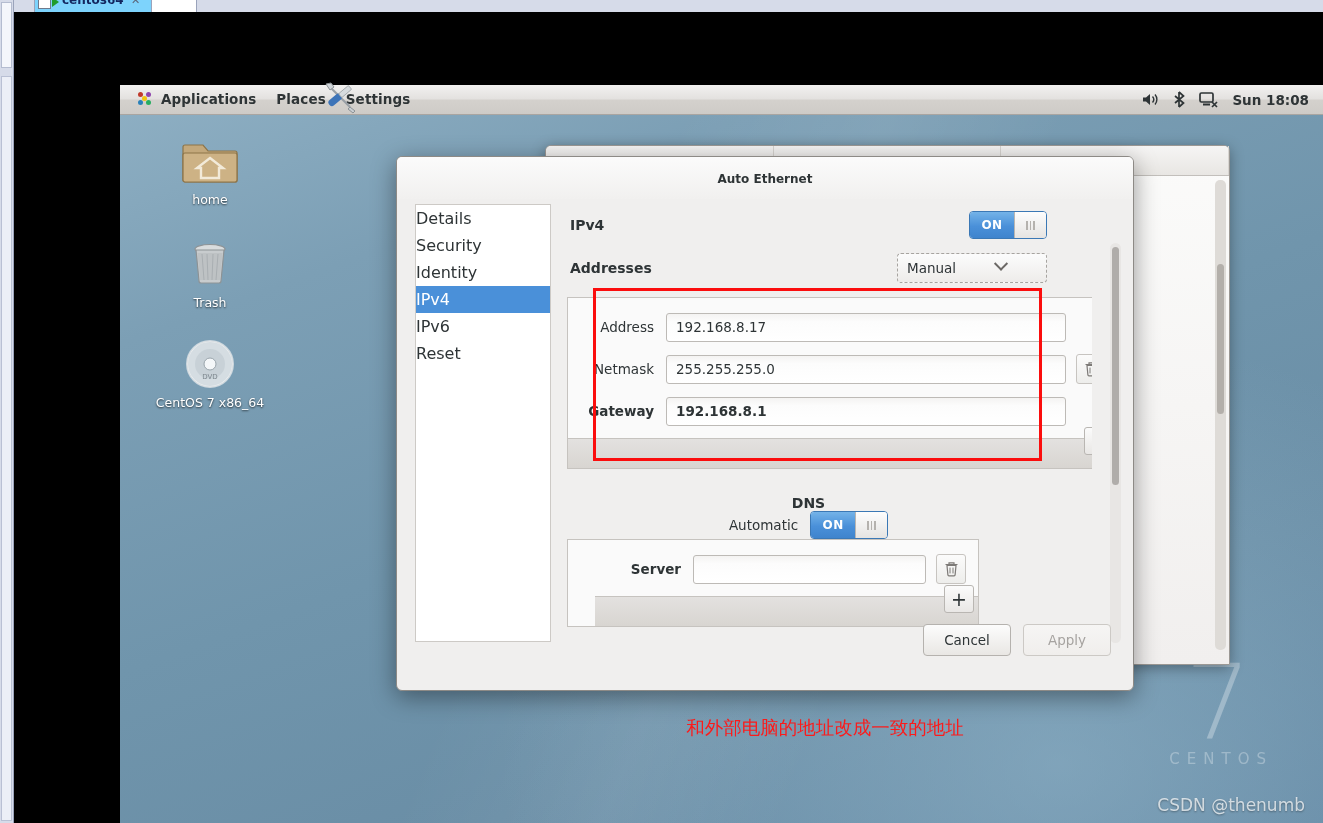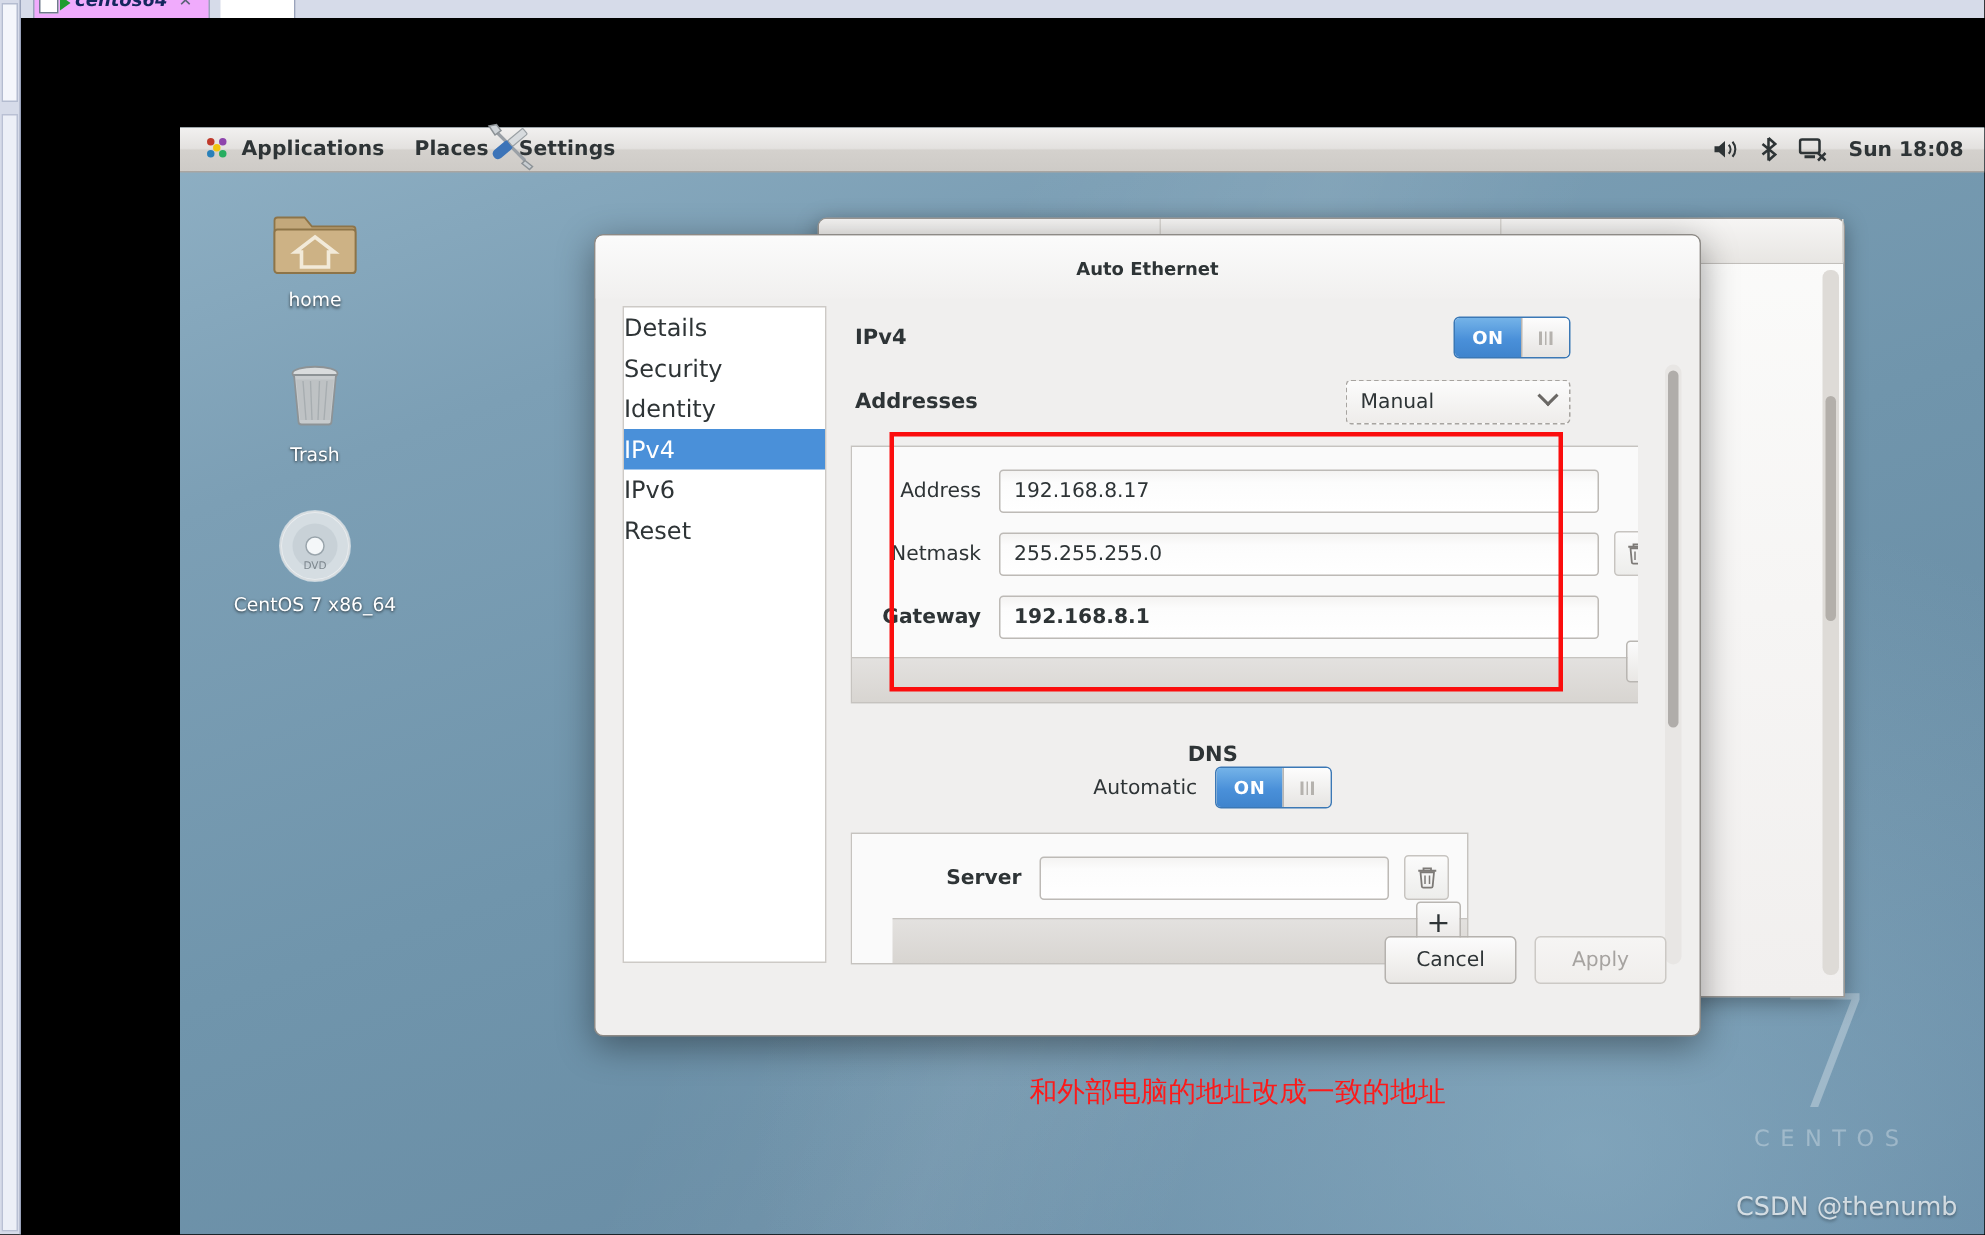--- a/index.html
+++ b/index.html
@@ -12,23 +12,23 @@
 
   
   .host-left-strip { position: absolute; left: 0; top: 0; width: 14px; height: 823px;
     background: #d6dbe9; border-right: 1px solid #9aa3bb; }
   .host-left-strip .panel-a { position: absolute; left: 1px; top: 2px; width: 11px; height: 66px;
     background: #f4f6fb; border: 1px solid #b4bcd0; }
   .host-left-strip .panel-b { position: absolute; left: 1px; top: 76px; width: 11px; height: 745px;
     background: #eceff7; border: 1px solid #b9c0d4; }
   .host-tabbar { position: absolute; left: 14px; top: 0; width: 1309px; height: 12px;
     background: #d6dbe9; }
-  .host-tab { position: absolute; left: 8px; top: 0; width: 118px; height: 12px;
-    background: #f0abfc; border: 1px solid #9aa3bb; border-top: none; border-bottom: none;
-    overflow: hidden; font-style: italic; }
+  .host-tab { position: absolute; left: 20px; top: 0; width: 118px; height: 12px;
+    background: #7dd3fc; border: 1px solid #9aa3bb; border-top: none; border-bottom: none;
+    overflow: hidden; }
   .host-tab .tab-ico { position: absolute; left: 3px; top: -4px; width: 13px; height: 13px;
     background: #ffffff; border: 1px solid #6f7a8c; }
   .host-tab .tab-play { position: absolute; left: 17px; top: -3px; width: 0; height: 0;
     border-left: 7px solid #1f9c2c; border-top: 5px solid transparent; border-bottom: 5px solid transparent; }
   .host-tab .tab-label { position: absolute; left: 27px; top: -7px; font-size: 12px; font-weight: bold;
     color: #13265e; white-space: nowrap; }
   .host-tab .tab-close { position: absolute; left: 96px; top: -6px; font-size: 11px; color: #5a6376; }
   .host-tabbar-fill { position: absolute; left: 133px; top: 0; width: 50px; height: 12px;
     background: #ffffff; border-right: 1px solid #9aa3bb; }
 
@@ -122,21 +122,21 @@
   .toggle .on { flex: 1; background: linear-gradient(180deg, #74b3e8 0%, #4a90d9 55%, #3f84cd 100%);
     color: #fff; font-size: 12px; font-weight: bold; display: flex; align-items: center;
     justify-content: center; letter-spacing: .4px; }
   .toggle .knob { width: 32px; background: linear-gradient(180deg, #fdfdfd 0%, #e6e4e2 100%);
     border-left: 1px solid #b9b6b2; display: flex; align-items: center; justify-content: center; gap: 2px; }
   .toggle .knob i { width: 1.5px; height: 9px; background: #b5b2ae; display: block; }
 
   .combo { width: 150px; height: 30px; border: 1px dashed #a7a4a0; border-radius: 4px;
     background: linear-gradient(180deg, #fcfcfc 0%, #eeecea 100%);
     display: flex; align-items: center; padding: 0 9px; font-size: 13.5px; color: #2e3436;
-    justify-content: space-between; gap: 40px; }
+    justify-content: flex-start; gap: 40px; }
   .combo .chev { width: 10px; height: 10px; border-right: 2px solid #6b6865;
     border-bottom: 2px solid #6b6865; transform: rotate(45deg) translate(-3px,-3px); }
 
   .listframe { background: #fafafa; border: 1px solid #c6c3bf; }
   .listframe .inner { padding: 14px 12px 12px 12px; }
   .field-row { display: flex; align-items: center; margin-bottom: 12px; }
   .field-row:last-child { margin-bottom: 0; font-weight: bold; }
   .field-label { width: 86px; text-align: right; padding-right: 12px; font-size: 13.5px; color: #2e3436; }
   .field-input { flex: 1; height: 29px; border: 1px solid #bdbab6; border-radius: 3px;
     background: linear-gradient(180deg, #f4f3f2 0%, #fcfcfc 28%, #ffffff 100%);
@@ -375,21 +375,21 @@
               <div class="on">ON</div>
               <div class="knob">
                   <i></i>
                   <i></i>
                   <i></i>
                 </div>
             </div>
           </div>
         </div>
 
-        <div class="listframe" style="margin-top:16px;width:412px;padding-left:27px;">
+        <div class="listframe" style="width:412px;padding-left:27px;">
           <div class="inner">
             <div class="field-row">
               <div class="field-label">Server</div>
               <div class="field-input"></div>
               <div class="trash-btn">
                 <svg width="15" height="16" viewBox="0 0 15 16">
                   <path d="M1.5 3.5 h12 M5 3.5 v-1.6 h5 v1.6" stroke="#7d7a77" stroke-width="1.2" fill="none"></path>
                   <path d="M3 4.5 h9 l-0.9 9.4 a1 1 0 0 1 -1 0.9 H4.9 a1 1 0 0 1 -1 -0.9 z" fill="none" stroke="#7d7a77" stroke-width="1.2"></path>
                   <g stroke="#7d7a77" stroke-width="1">
                       <line x1="6" y1="6.6" x2="6" y2="12.4"></line>

